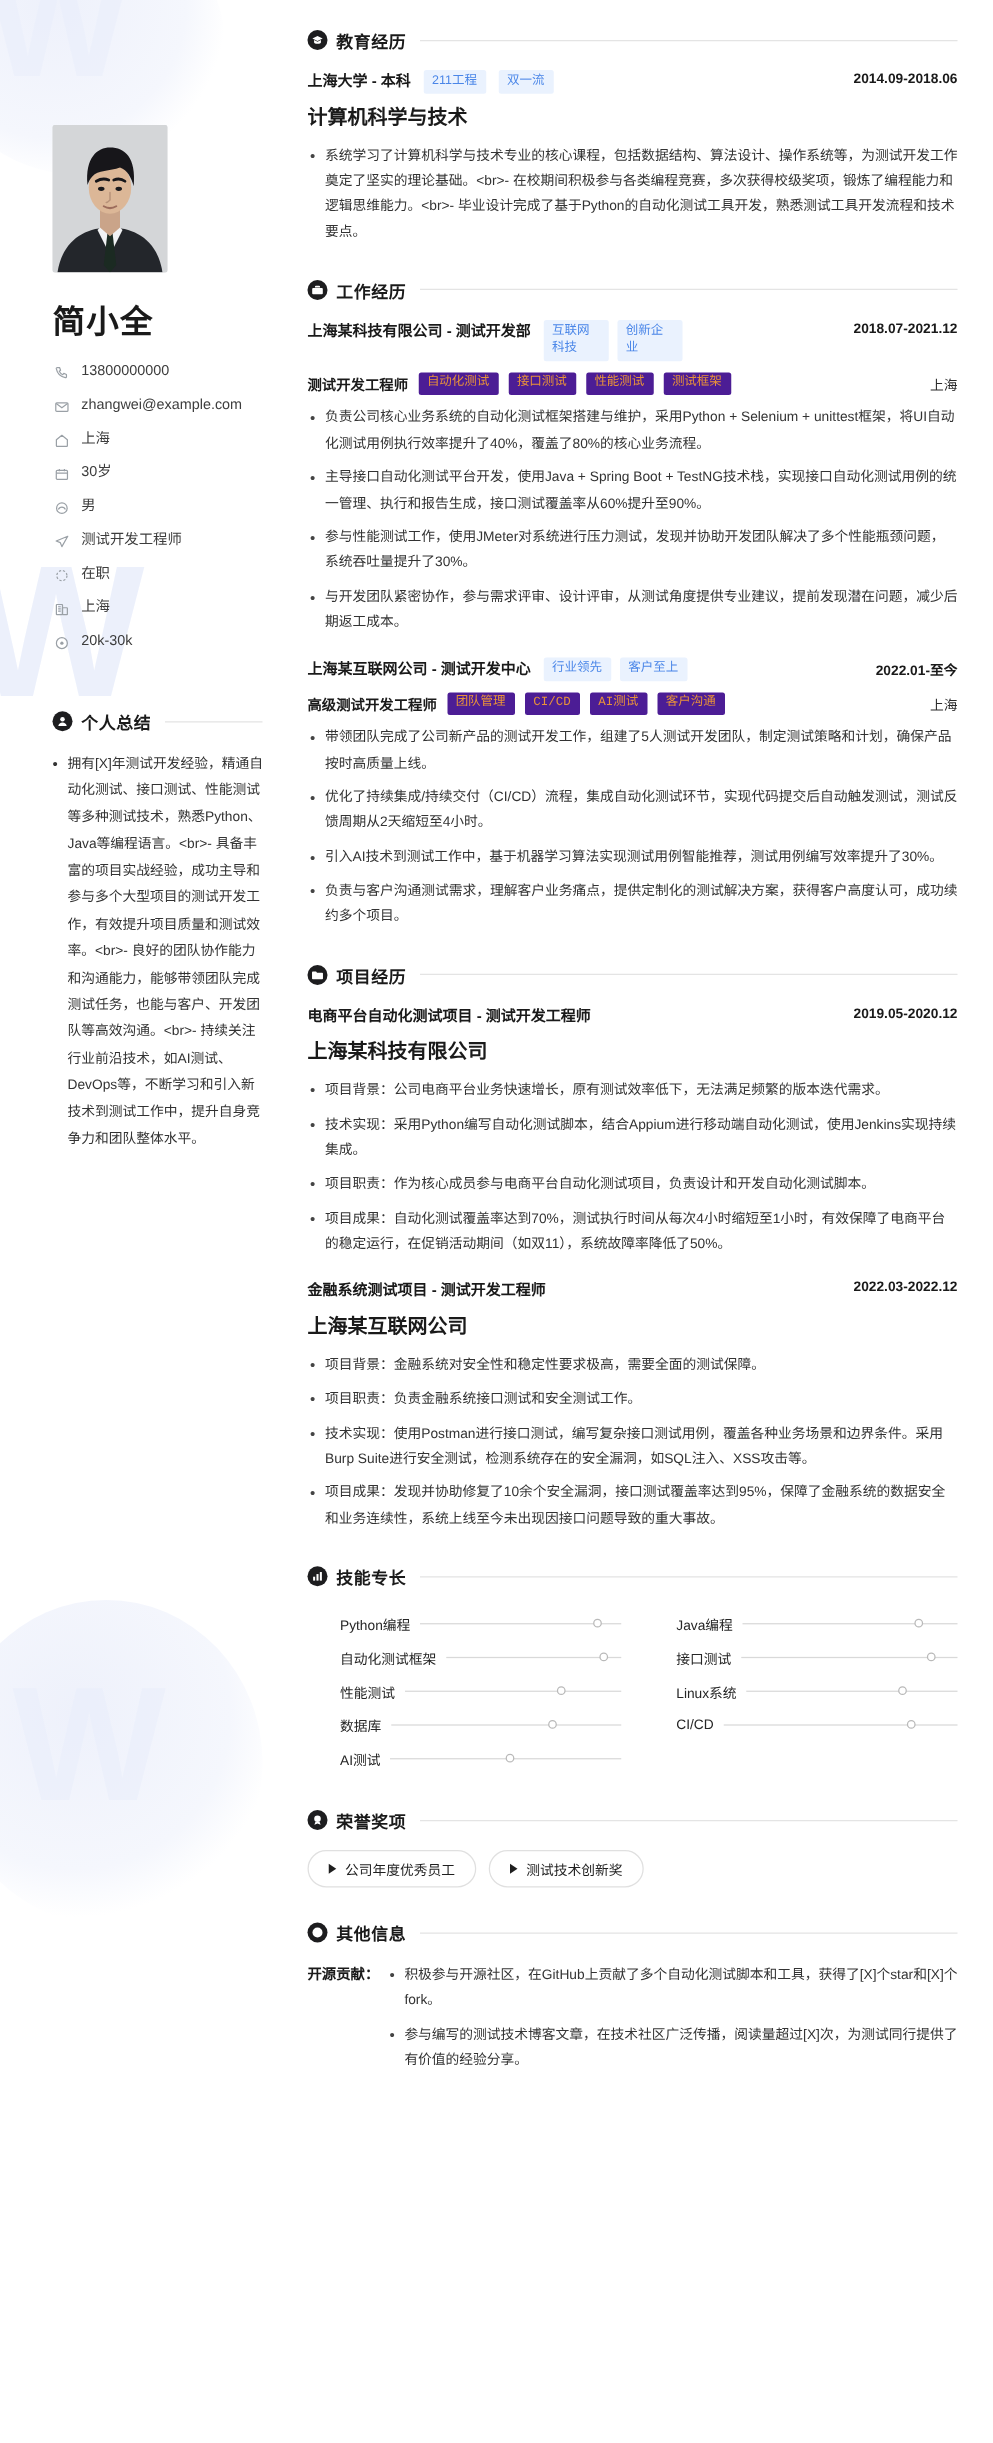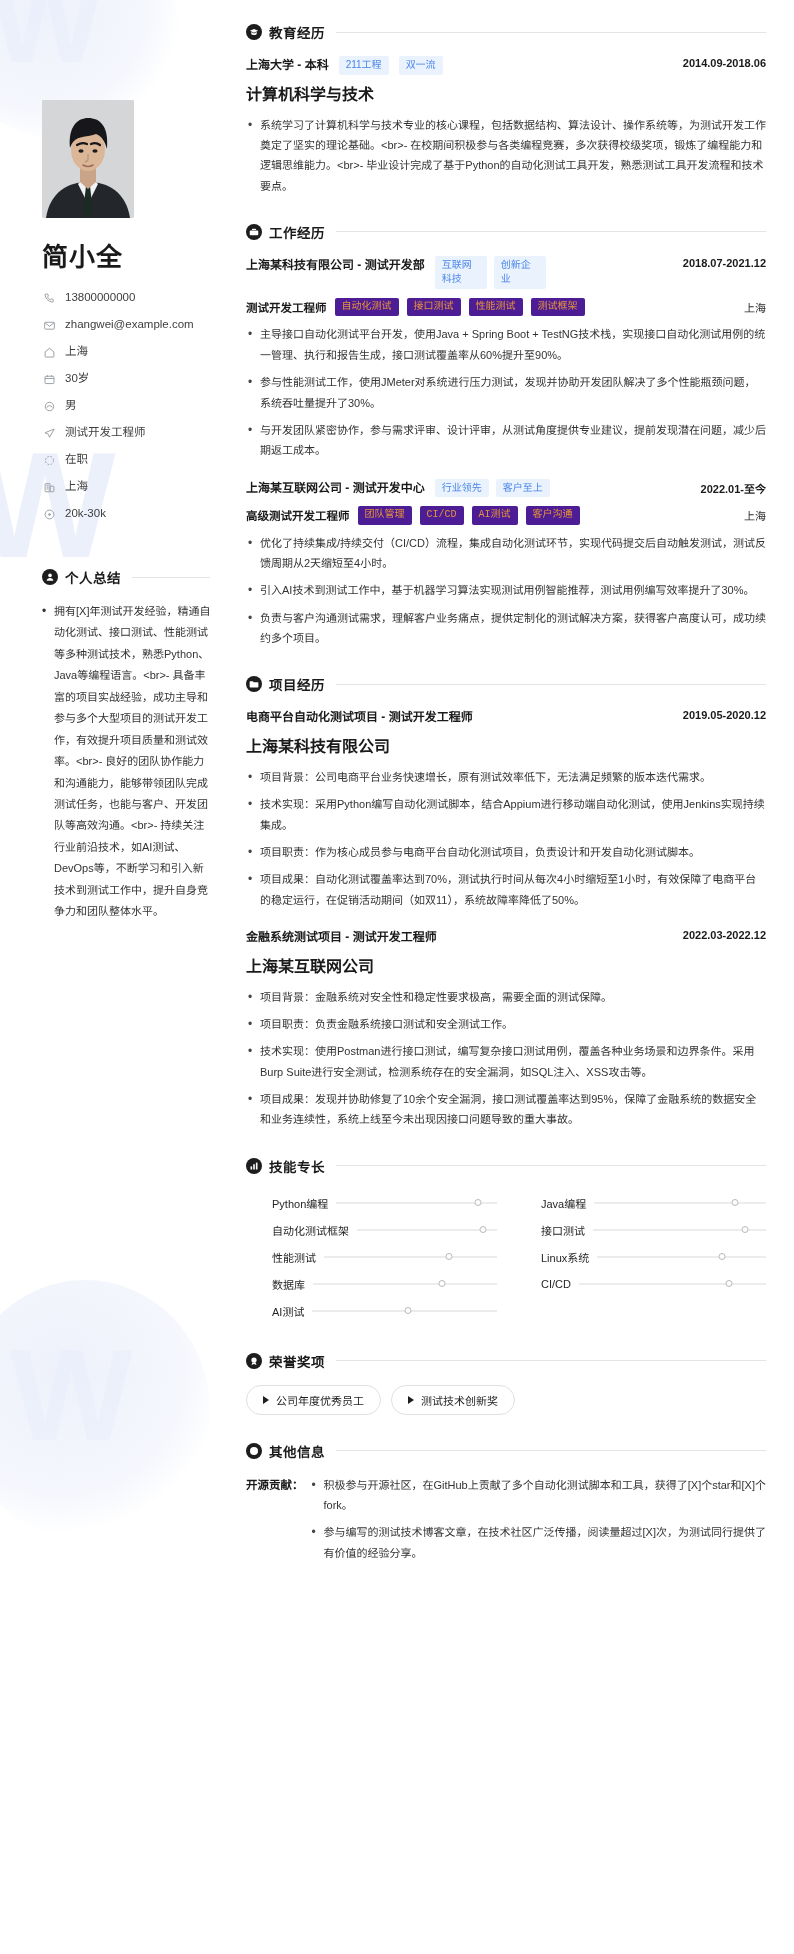--- a/index.html
+++ b/index.html
@@ -491,20 +491,21 @@
         </div>
         <div class="roleline">
           <span class="rolename">测试开发工程师</span>
           <span class="tag orange">自动化测试</span>
           <span class="tag orange">接口测试</span>
           <span class="tag orange">性能测试</span>
           <span class="tag orange">测试框架</span>
           <span class="loc">上海</span>
         </div>
         <ul class="bullets">
+          <li>负责公司核心业务系统的自动化测试框架搭建与维护，采用Python + Selenium + unittest框架，将UI自动化测试用例执行效率提升了40%，覆盖了80%的核心业务流程。</li>
           <li>主导接口自动化测试平台开发，使用Java + Spring Boot + TestNG技术栈，实现接口自动化测试用例的统一管理、执行和报告生成，接口测试覆盖率从60%提升至90%。</li>
           <li>参与性能测试工作，使用JMeter对系统进行压力测试，发现并协助开发团队解决了多个性能瓶颈问题，系统吞吐量提升了30%。</li>
           <li>与开发团队紧密协作，参与需求评审、设计评审，从测试角度提供专业建议，提前发现潜在问题，减少后期返工成本。</li>
         </ul>
       </div>
 
       <div class="entry">
         <div class="entry-top">
           <span class="entry-title">上海某互联网公司 - 测试开发中心</span>
           <span class="tagrow" style="max-width:none;flex-wrap:nowrap">
@@ -515,20 +516,21 @@
         </div>
         <div class="roleline">
           <span class="rolename">高级测试开发工程师</span>
           <span class="tag orange">团队管理</span>
           <span class="tag orange">CI/CD</span>
           <span class="tag orange">AI测试</span>
           <span class="tag orange">客户沟通</span>
           <span class="loc">上海</span>
         </div>
         <ul class="bullets">
+          <li>带领团队完成了公司新产品的测试开发工作，组建了5人测试开发团队，制定测试策略和计划，确保产品按时高质量上线。</li>
           <li>优化了持续集成/持续交付（CI/CD）流程，集成自动化测试环节，实现代码提交后自动触发测试，测试反馈周期从2天缩短至4小时。</li>
           <li>引入AI技术到测试工作中，基于机器学习算法实现测试用例智能推荐，测试用例编写效率提升了30%。</li>
           <li>负责与客户沟通测试需求，理解客户业务痛点，提供定制化的测试解决方案，获得客户高度认可，成功续约多个项目。</li>
         </ul>
       </div>
     </section>
 
     <section class="block">
       <div class="sec-head">
         <span class="badge">

